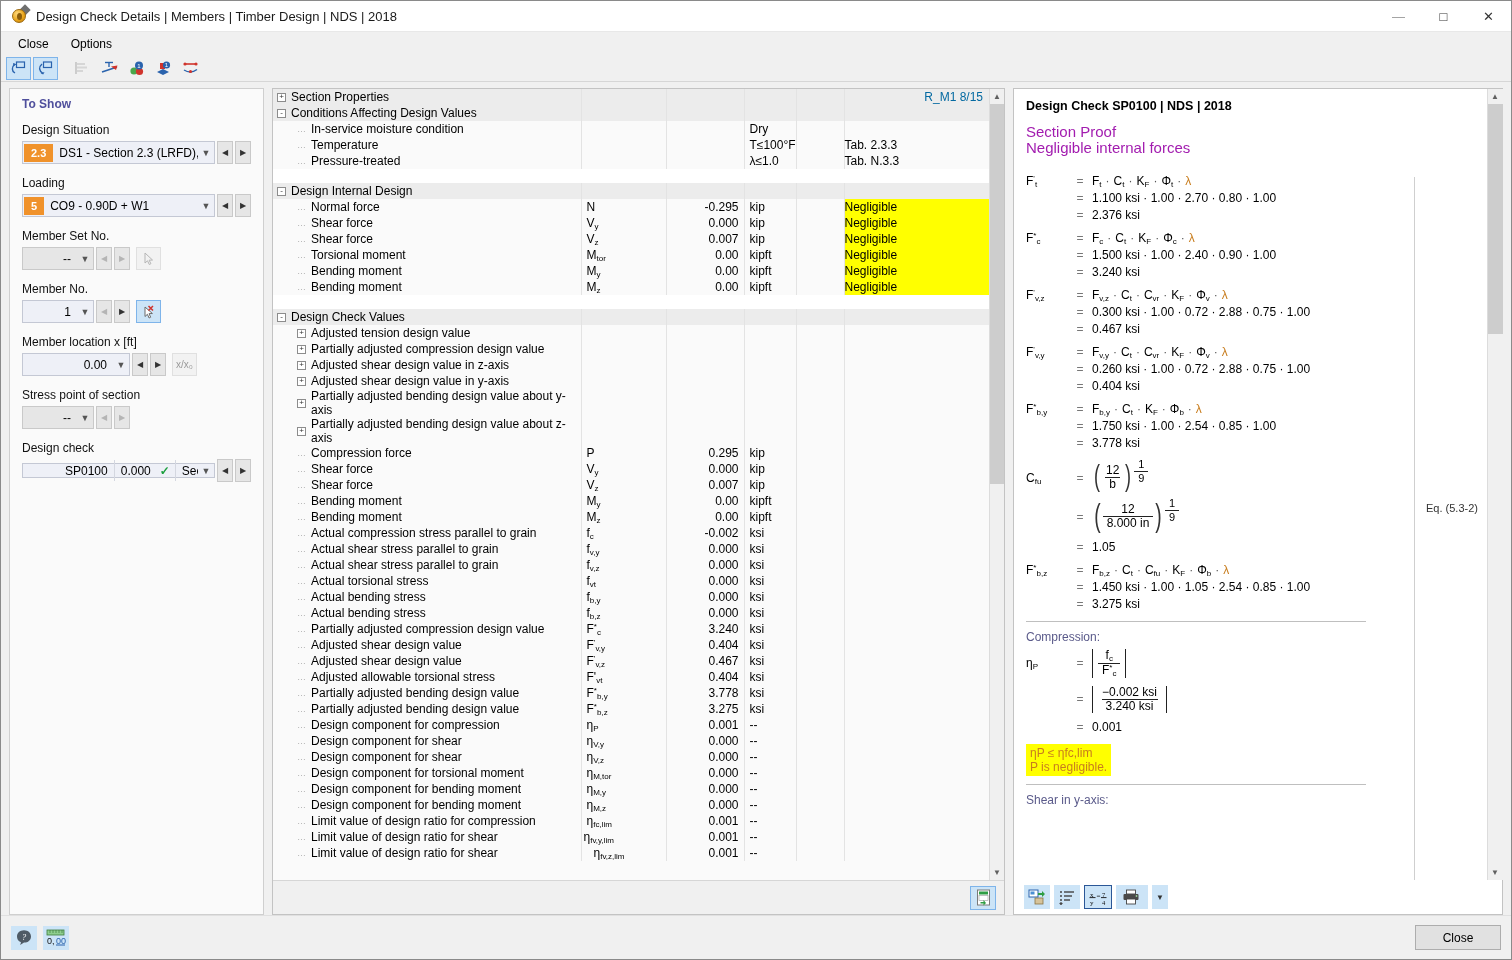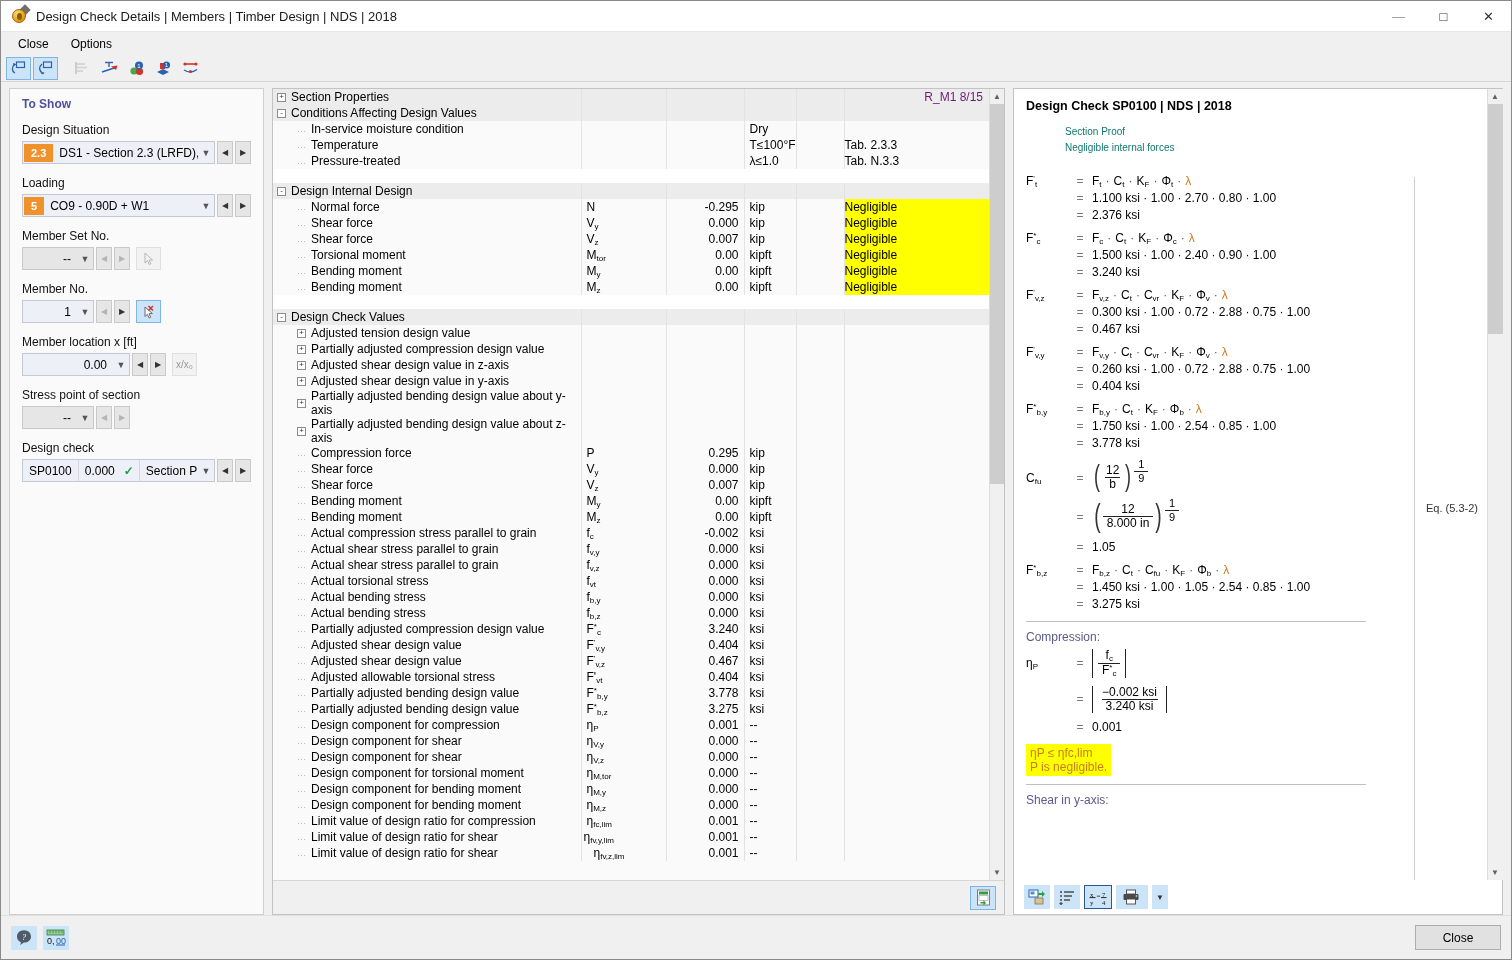--- a/index.html
+++ b/index.html
@@ -125,22 +125,22 @@
   .spin.on { color:#333; }
   .spin.off { color:#b5b5b5; }
   .pickbtn {
     width:25px; height:23px; border:1px solid #cfcfcf; background:#f2f2f2;
     display:flex; align-items:center; justify-content:center; margin-left:4px;
   }
   .pickbtn.hl { background:#cce4f7; border-color:#7eb4ea; }
   .pickbtn.dim { background:#f2f2f2; border-color:#e0e0e0; }
   .xx0 { font-size:10px; color:#9a9a9a; }
   .dc-combo {
-    height:23px; background:#eef0f7; border:1px solid #c4c8d4;
-    display:flex; align-items:center; font-size:12px; flex:1; min-width:0;
+    height:15px; background:#eef0f7; border:1px solid #c4c8d4;
+    display:flex; align-items:center; font-size:12px; flex:1; min-width:0;padding-left:36px;
   }
   .dc-cell { padding:0 6px; white-space:nowrap; }
   .dc-div { width:1px; height:21px; background:#d4d7e0; }
   .check { color:#1a9e3c; font-size:12px; font-weight:bold; margin-left:3px;}
 
   
   .center-panel {
     flex: 1; display:flex; flex-direction:column; min-width:0;
   }
   .tabs { display:flex; align-items:flex-end; height:22px; }
@@ -174,21 +174,21 @@
   .exp {
     width:9px; height:9px; border:1px solid #8c8c8c; background:#fff;
     display:inline-flex; align-items:center; justify-content:center;
     font-size:8px; line-height:1; margin-right:5px; color:#333; flex:none;
     font-family:"Liberation Sans", sans-serif;
   }
   .dots { width:14px; color:#b0b0b0; font-size:9px; letter-spacing:-1px; flex:none; }
   .lvl1 { padding-left:4px; }
   .lvl2 { padding-left:24px; }
   .yellow { background:#ffff00 !important; padding-left:6px; }
-  .right-head { text-align:right; padding-right:6px; color:#701a75; }
+  .right-head { text-align:right; padding-right:6px; color:#0369a1; }
   sub { font-size:8px; vertical-align:baseline; position:relative; top:2px; }
   sup { font-size:8px; vertical-align:baseline; position:relative; top:-4px; }
 
   .vscroll {
     width:15px; background:#f0f0f0; border-left:1px solid #dcdcdc;
     display:flex; flex-direction:column; align-items:center; flex:none;
   }
   .sb-arrow {
     width:15px; height:15px; display:flex; align-items:center; justify-content:center;
     font-size:8px; color:#606060; background:#f0f0f0;
@@ -209,21 +209,21 @@
 
   
   .right-panel {
     width:490px; min-width:490px;
     border:1px solid #c3c3c3; background:#ffffff;
     display:flex; flex-direction:column;
   }
   .rp-body { flex:1; display:flex; min-height:0; }
   .rp-content { flex:1; padding:10px 12px; position:relative; overflow:hidden; }
   .rp-title { font-weight:bold; font-size:12.5px; margin-bottom:11px; }
-  .rp-sub { font-size:10px; line-height:16px; color:#0f766e;margin-left:39px; }
+  .rp-sub { font-size:15px; line-height:16px; color:#a21caf; }
   .rp-eqarea { position:relative; margin-top:18px; }
   .eqcol-divider {
     position:absolute; left:400px; top:88px; width:1px; height:716px;
     background:#cfcfcf;
   }
   .eq-ref { position:absolute; left:412px; font-size:11px; color:#333; }
 
   .eqrow { display:flex; align-items:center; margin-bottom:3px; font-size:12px; }
   .eq-lhs { width:42px; flex:none; }
   .eq-eq  { width:24px; flex:none; color:#777; text-align:center;}

